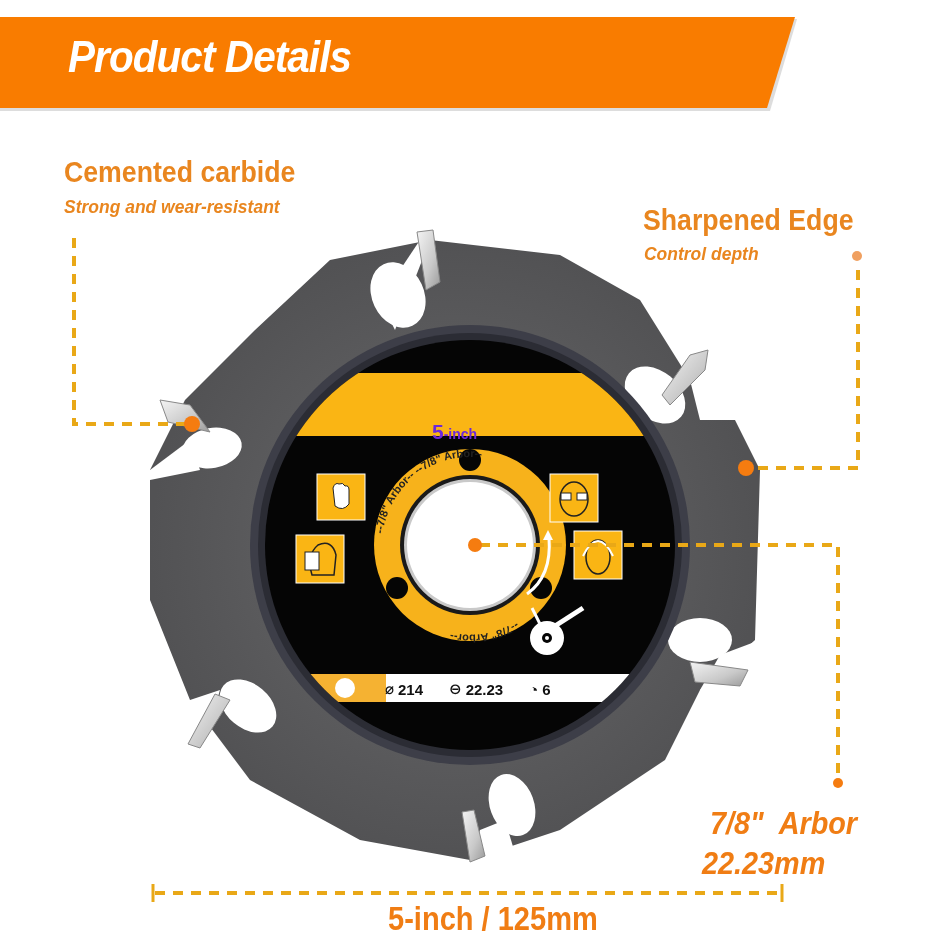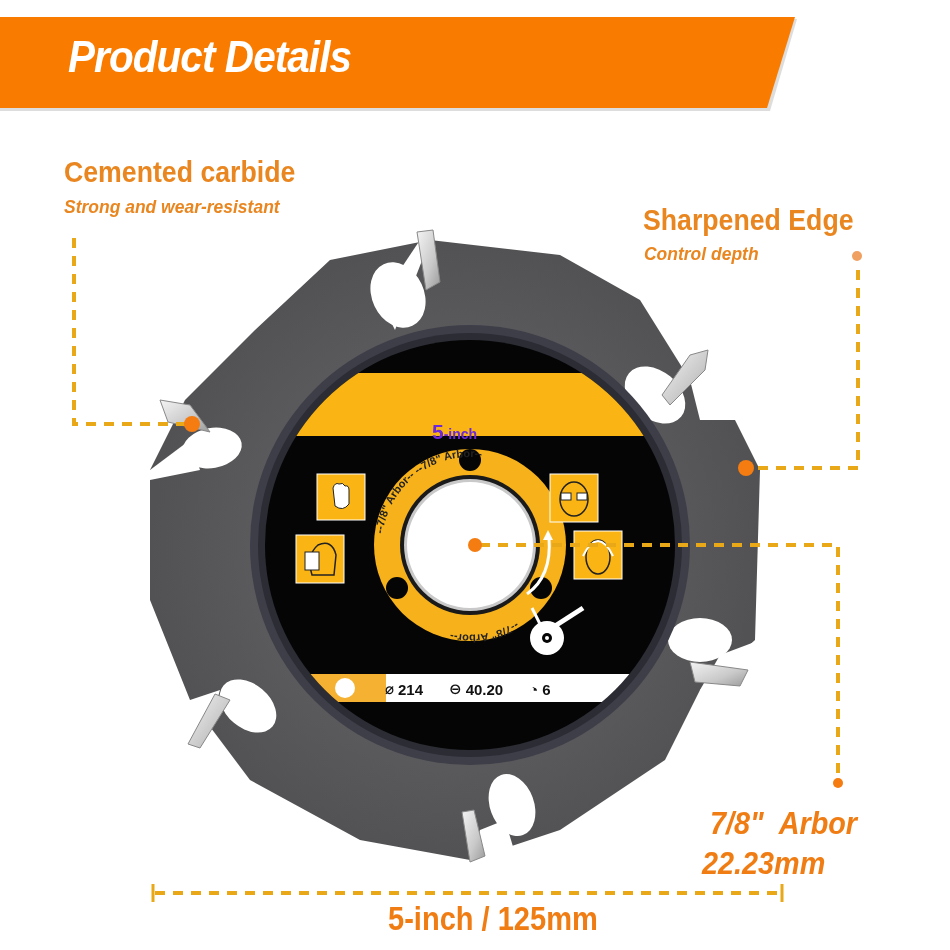--- a/index.html
+++ b/index.html
@@ -164,19 +164,19 @@
   <span class="big">5</span><span class="small">-inch</span>
 </div>
 
 <div class="spec-strip">
   <div class="spec-item">
     <span class="spec-icon">⌀</span>
     <span>214</span>
   </div>
   <div class="spec-item">
     <span class="spec-icon">⊖</span>
-    <span>40.20</span>
+    <span>22.23</span>
   </div>
   <div class="spec-item">
     <span class="spec-icon">◔</span>
     <span>6</span>
   </div>
 </div>
 
 </body></html>

